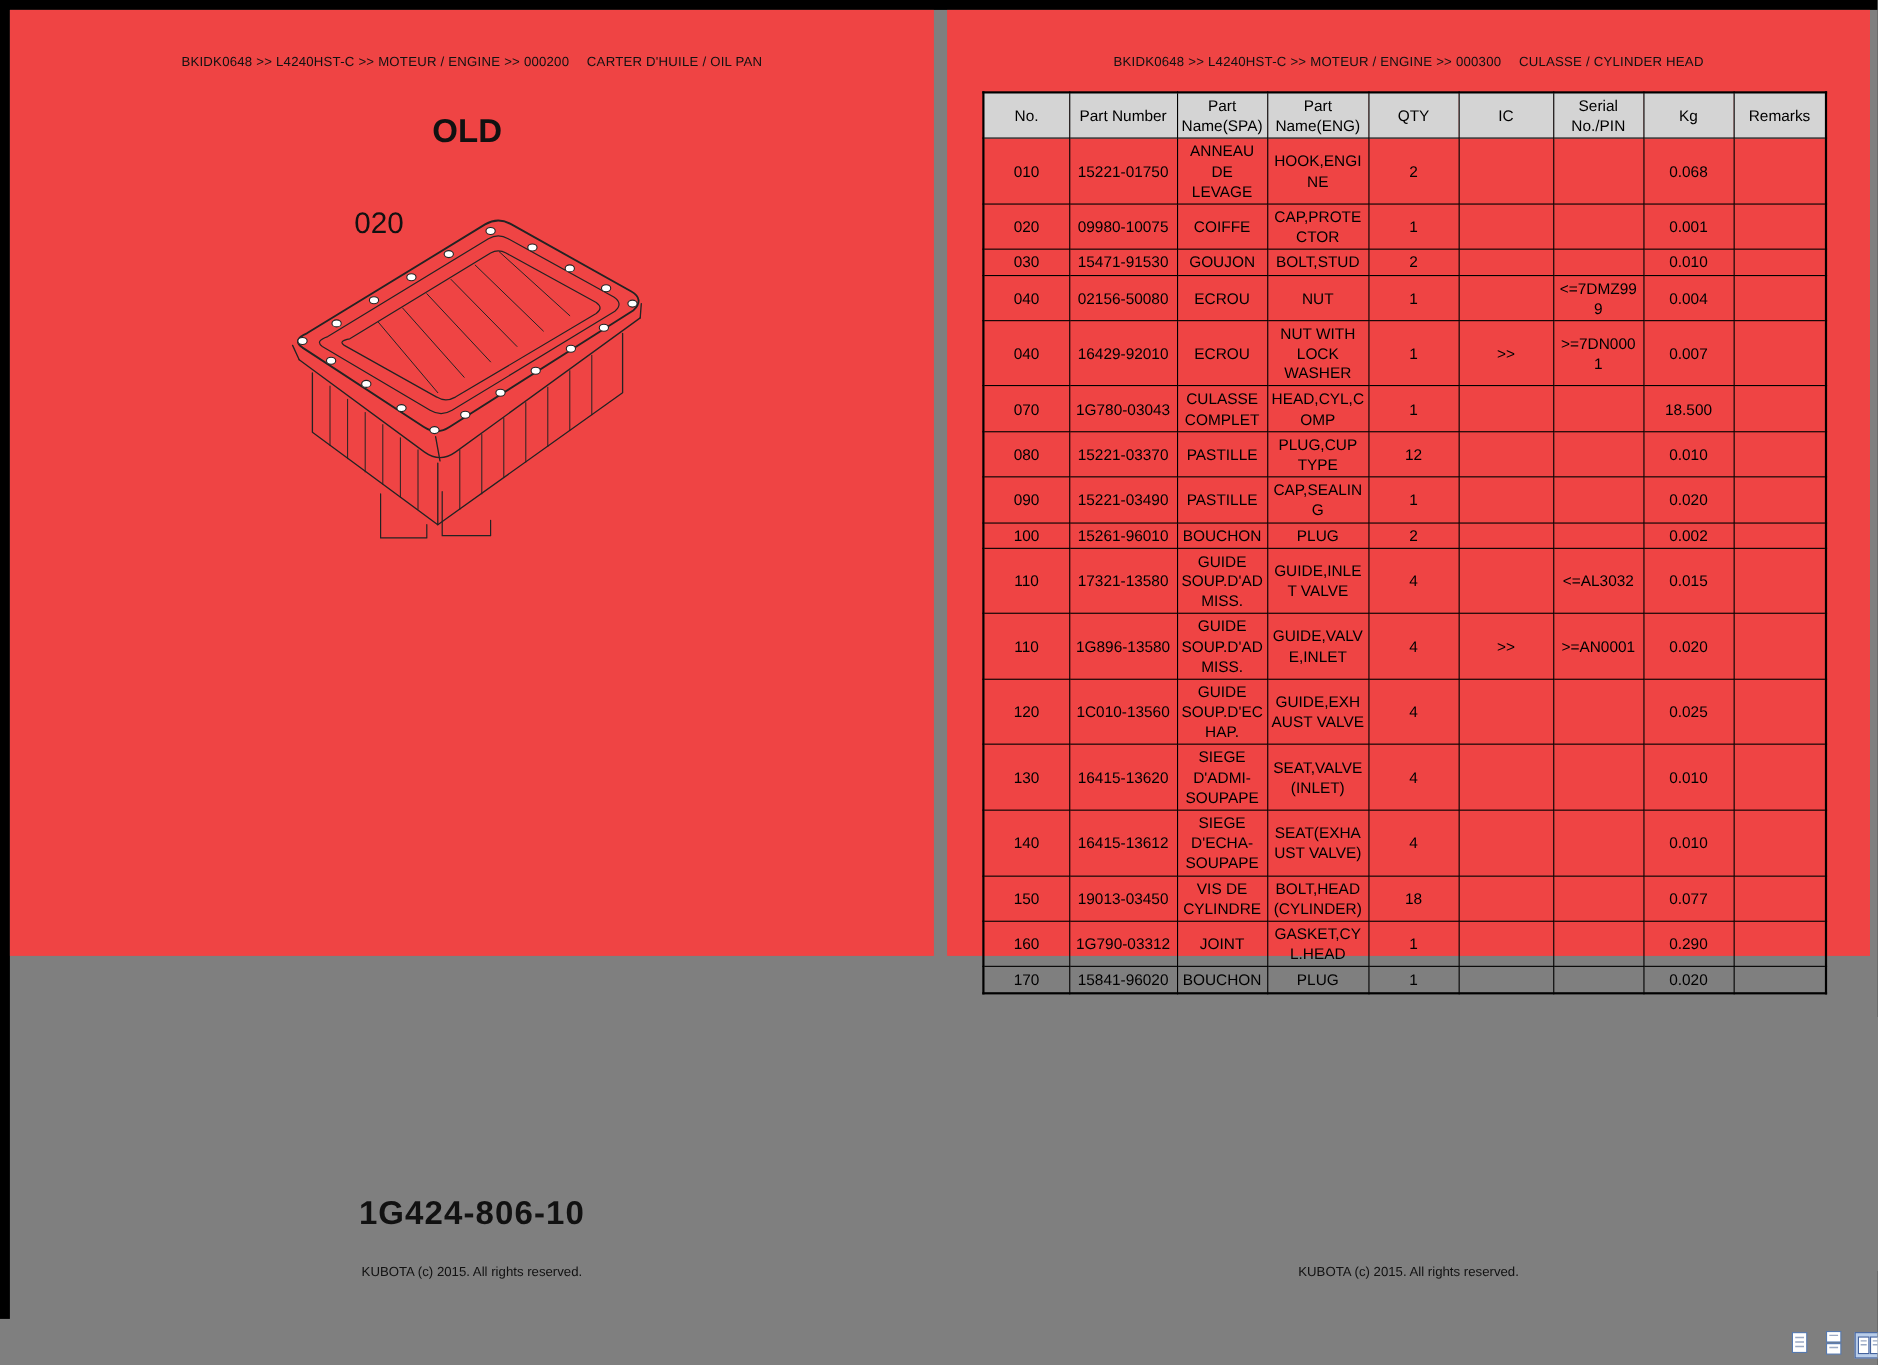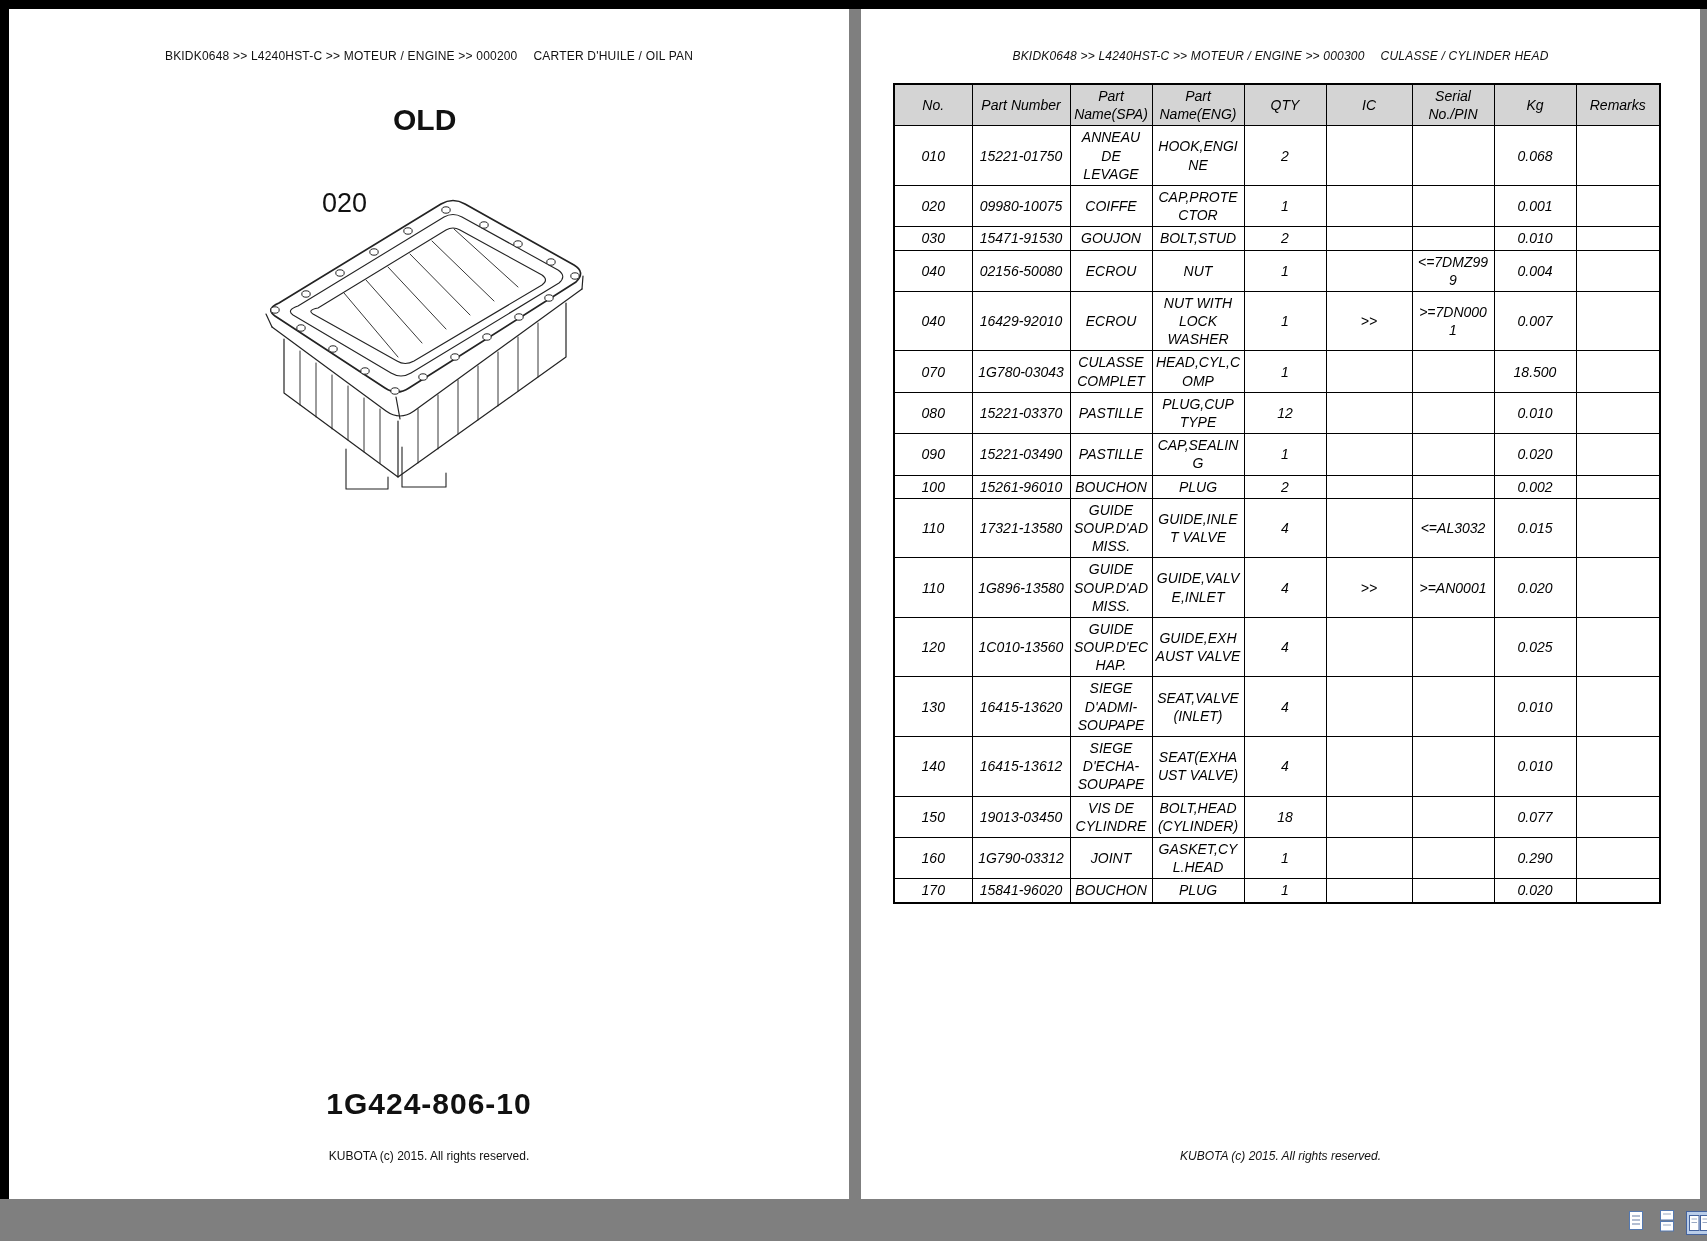--- a/index.html
+++ b/index.html
@@ -4,23 +4,23 @@
 <style>
   html,body { margin:0; padding:0; background:#555; }
   .screen {
     position:relative; width:1707px; height:1241px;
     background:#7f7f7f; overflow:hidden;
     font-family:"Liberation Sans", sans-serif; color:#111;
   }
   .edge-top  { position:absolute; left:0; top:0; width:1707px; height:9px; background:#000; }
   .edge-left { position:absolute; left:0; top:0; width:9px; height:1199px; background:#000; }
 
-  .page { position:absolute; top:9px; height:1190px; background:#ffffff; }
+  .page { position:absolute; top:9px; height:860px; background:#ef4444; }
   .page-left  { left:9px;   width:840px; }
-  .page-right { left:861px; width:839px;font-style:italic; }
+  .page-right { left:861px; width:839px; }
 
   .page-header { position:absolute; top:40px; left:0; width:100%; text-align:center;
                  font-size:12px; letter-spacing:.2px; white-space:nowrap; }
   .hdr-title { margin-left:16px; }
 
   .old-label { position:absolute; left:384px; top:94px; font-size:30px; font-weight:bold;text-align:center; }
   .ref-label { position:absolute; left:313px; top:179px; font-size:27px; }
 
   .diagram { position:absolute; left:238px; top:172px; }
 

